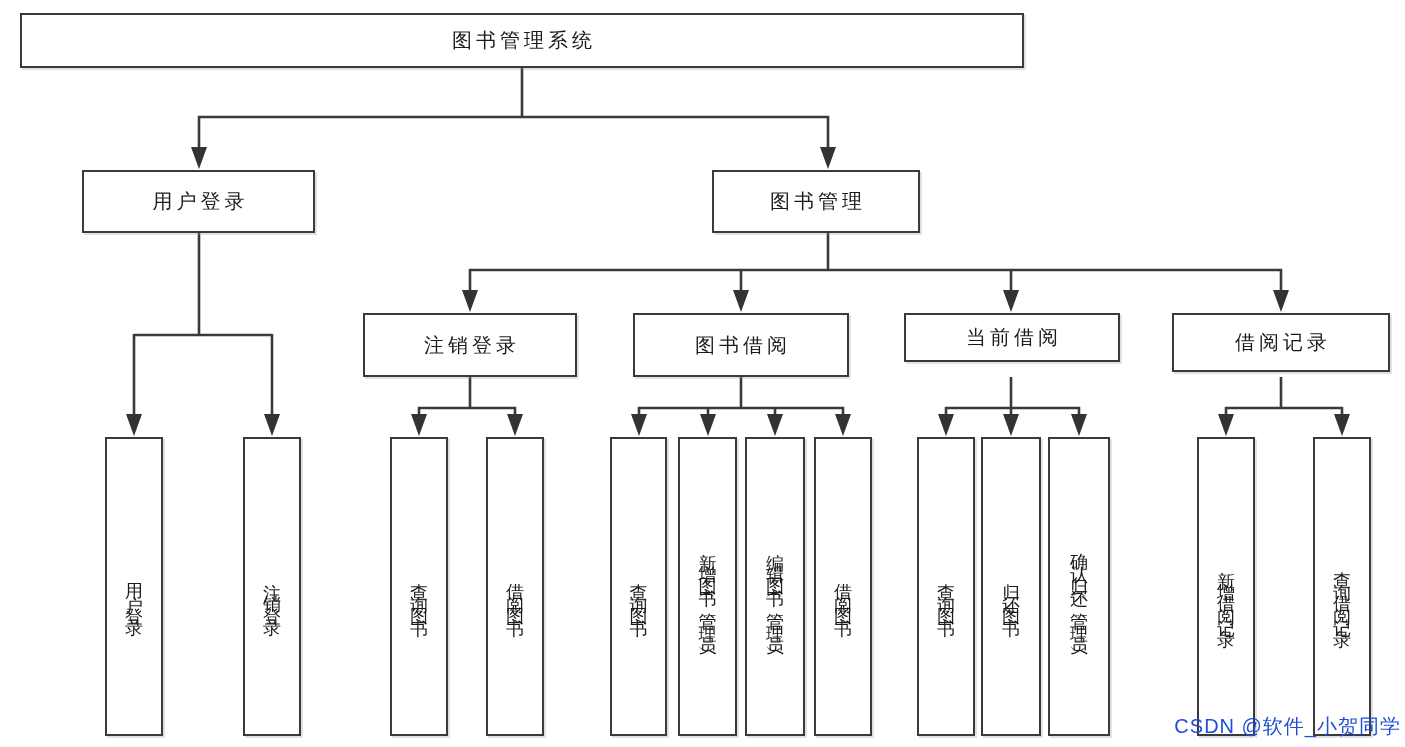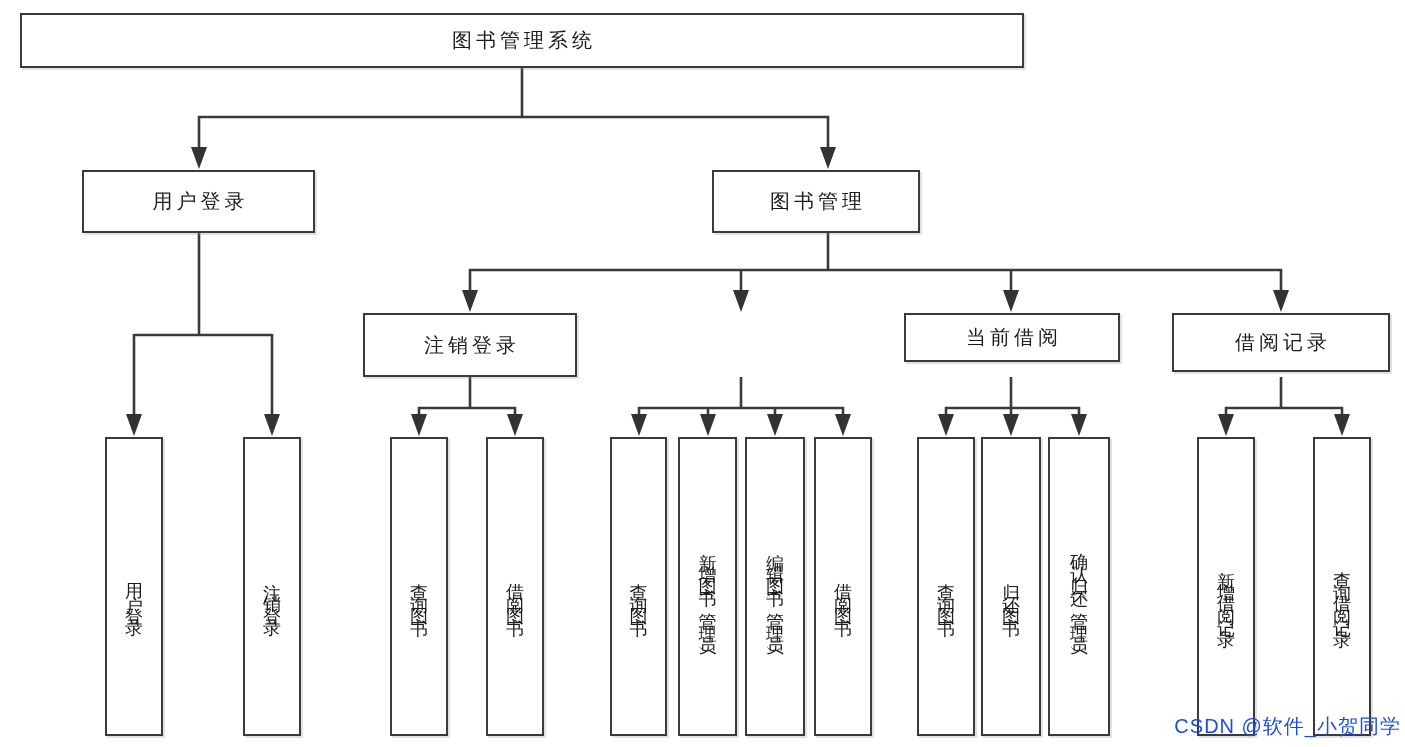--- a/index.html
+++ b/index.html
@@ -147,20 +147,21 @@
       <polygon points="1334,414 1350,414 1342,436"></polygon>
     </g>
   </svg>
 
   <div class="hnode" style="left:20px; top:13px; width:1004px; height:55px;">图书管理系统</div>
 
   <div class="hnode" style="left:82px; top:170px; width:233px; height:63px;">用户登录</div>
   <div class="hnode" style="left:712px; top:170px; width:208px; height:63px;">图书管理</div>
 
   <div class="hnode" style="left:363px; top:313px; width:214px; height:64px;">注销登录</div>
+  <div class="hnode" style="left:633px; top:313px; width:216px; height:64px;">图书借阅</div>
   <div class="hnode" style="left:904px; top:313px; width:216px; height:49px;">当前借阅</div>
   <div class="hnode" style="left:1172px; top:313px; width:218px; height:59px;">借阅记录</div>
 
   <div class="vnode" style="left:105px; top:437px; width:58px; height:299px;">
     <span>用户登录</span>
   </div>
   <div class="vnode" style="left:243px; top:437px; width:58px; height:299px;">
     <span>注销登录</span>
   </div>
 

